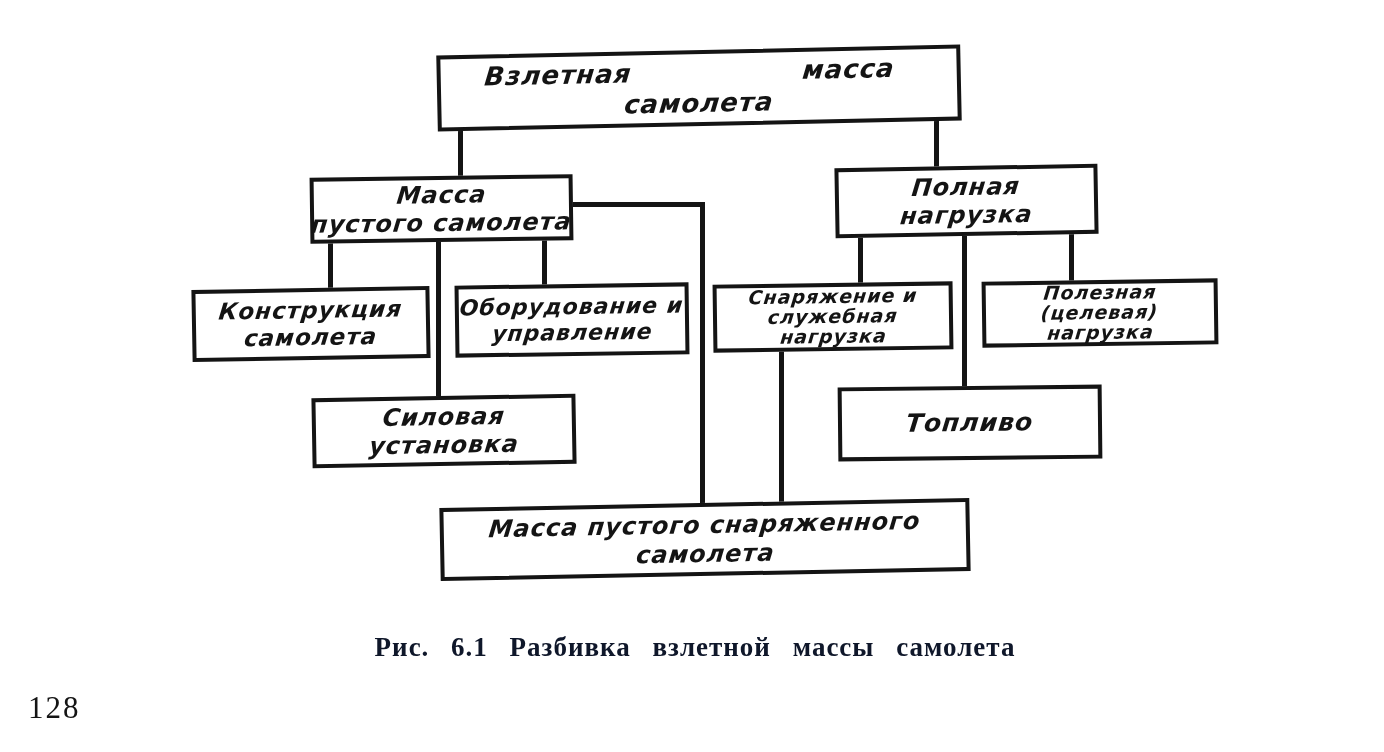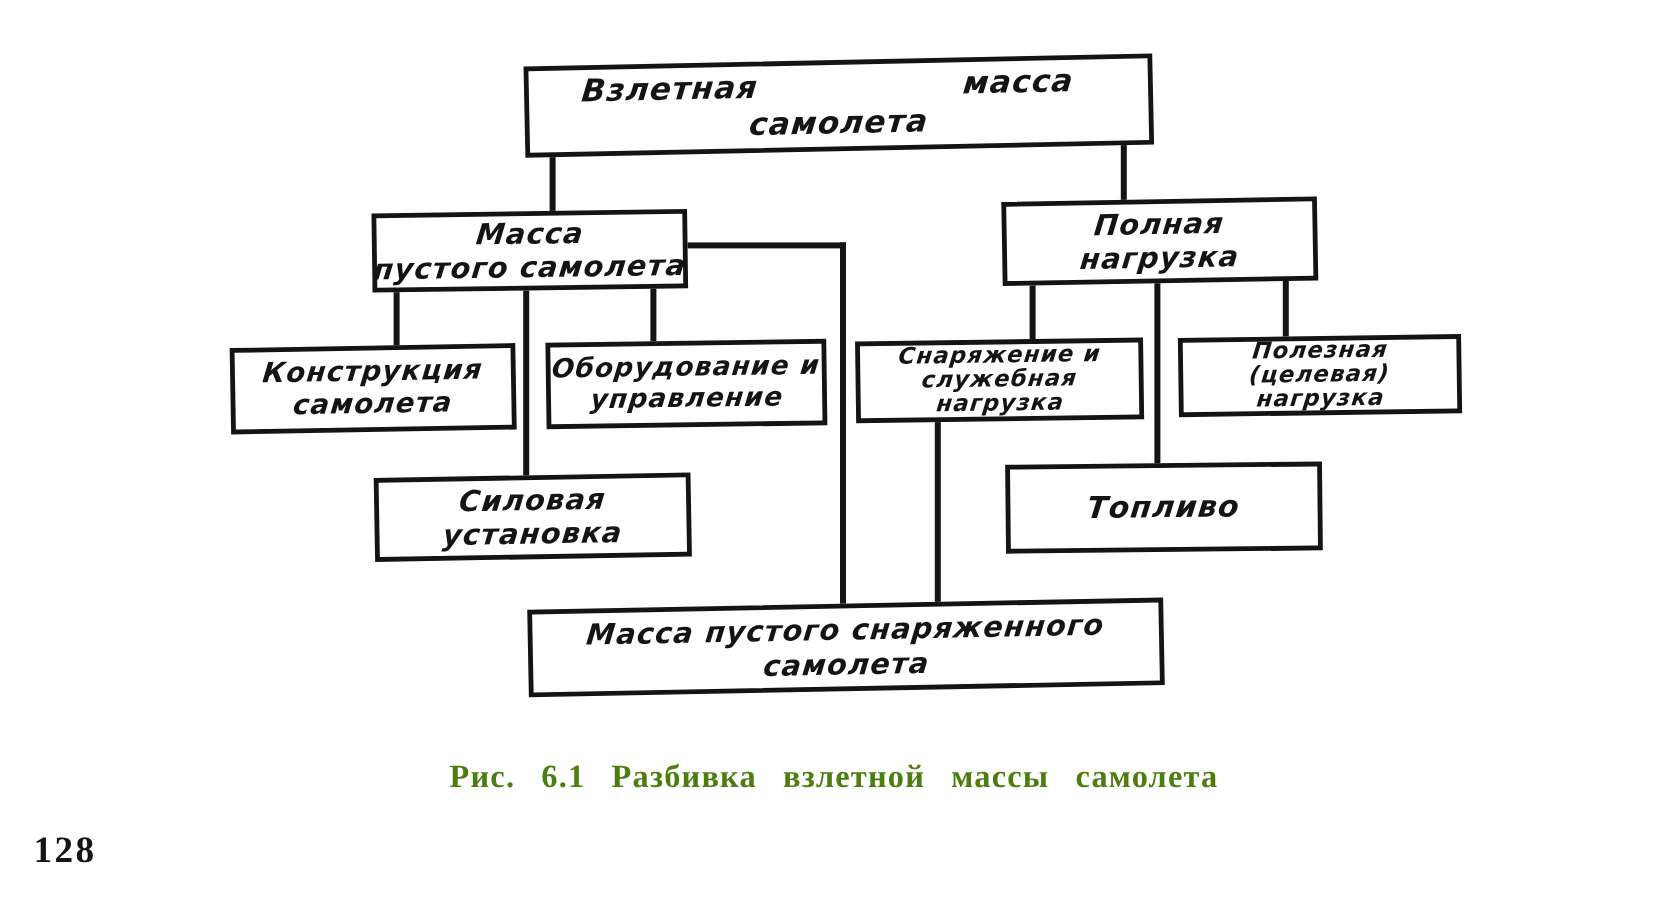--- a/index.html
+++ b/index.html
@@ -67,29 +67,29 @@
   #l-f2   { left: 962px;  top: 233px; width: 5px;  height: 157px; }
   #l-f3   { left: 1069px; top: 233px; width: 5px;  height: 51px; }
 
   .caption {
     position: absolute;
     left: 295px; top: 632px; width: 800px;
     text-align: center;
     font-family: "Liberation Serif", serif;
     font-weight: 700;
     font-size: 27px;
-    color: #4d7c0f;
+    color: #0f172a;
     word-spacing: 14px;
     letter-spacing: 1px;
   }
   .page-number {
     position: absolute;
     left: 28px; top: 690px;
     font-family: "Liberation Serif", serif;
-    font-weight: 700;
+    font-weight: 400;
     font-size: 31px;
     color: #141414;
     letter-spacing: 2px;
   }
 </style>
 </head>
 <body>
 
 <div class="canvas">
 

